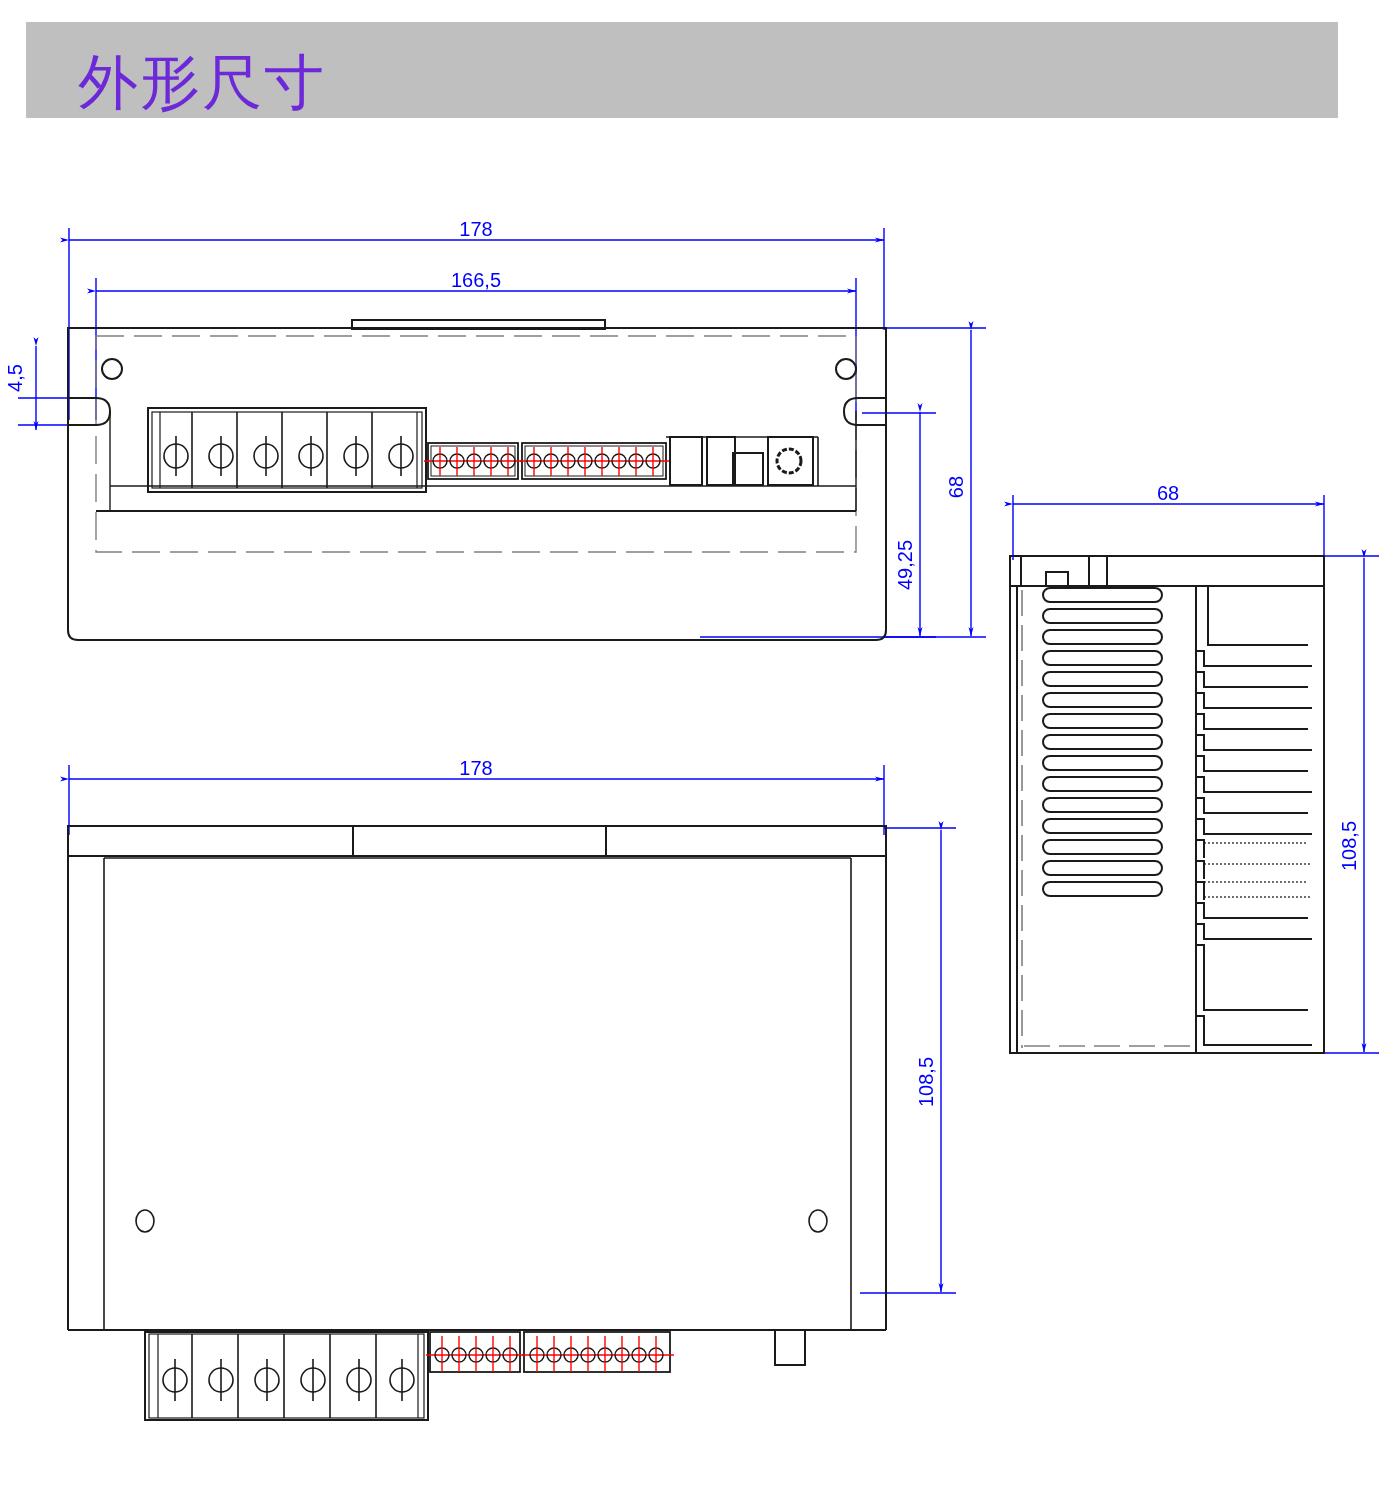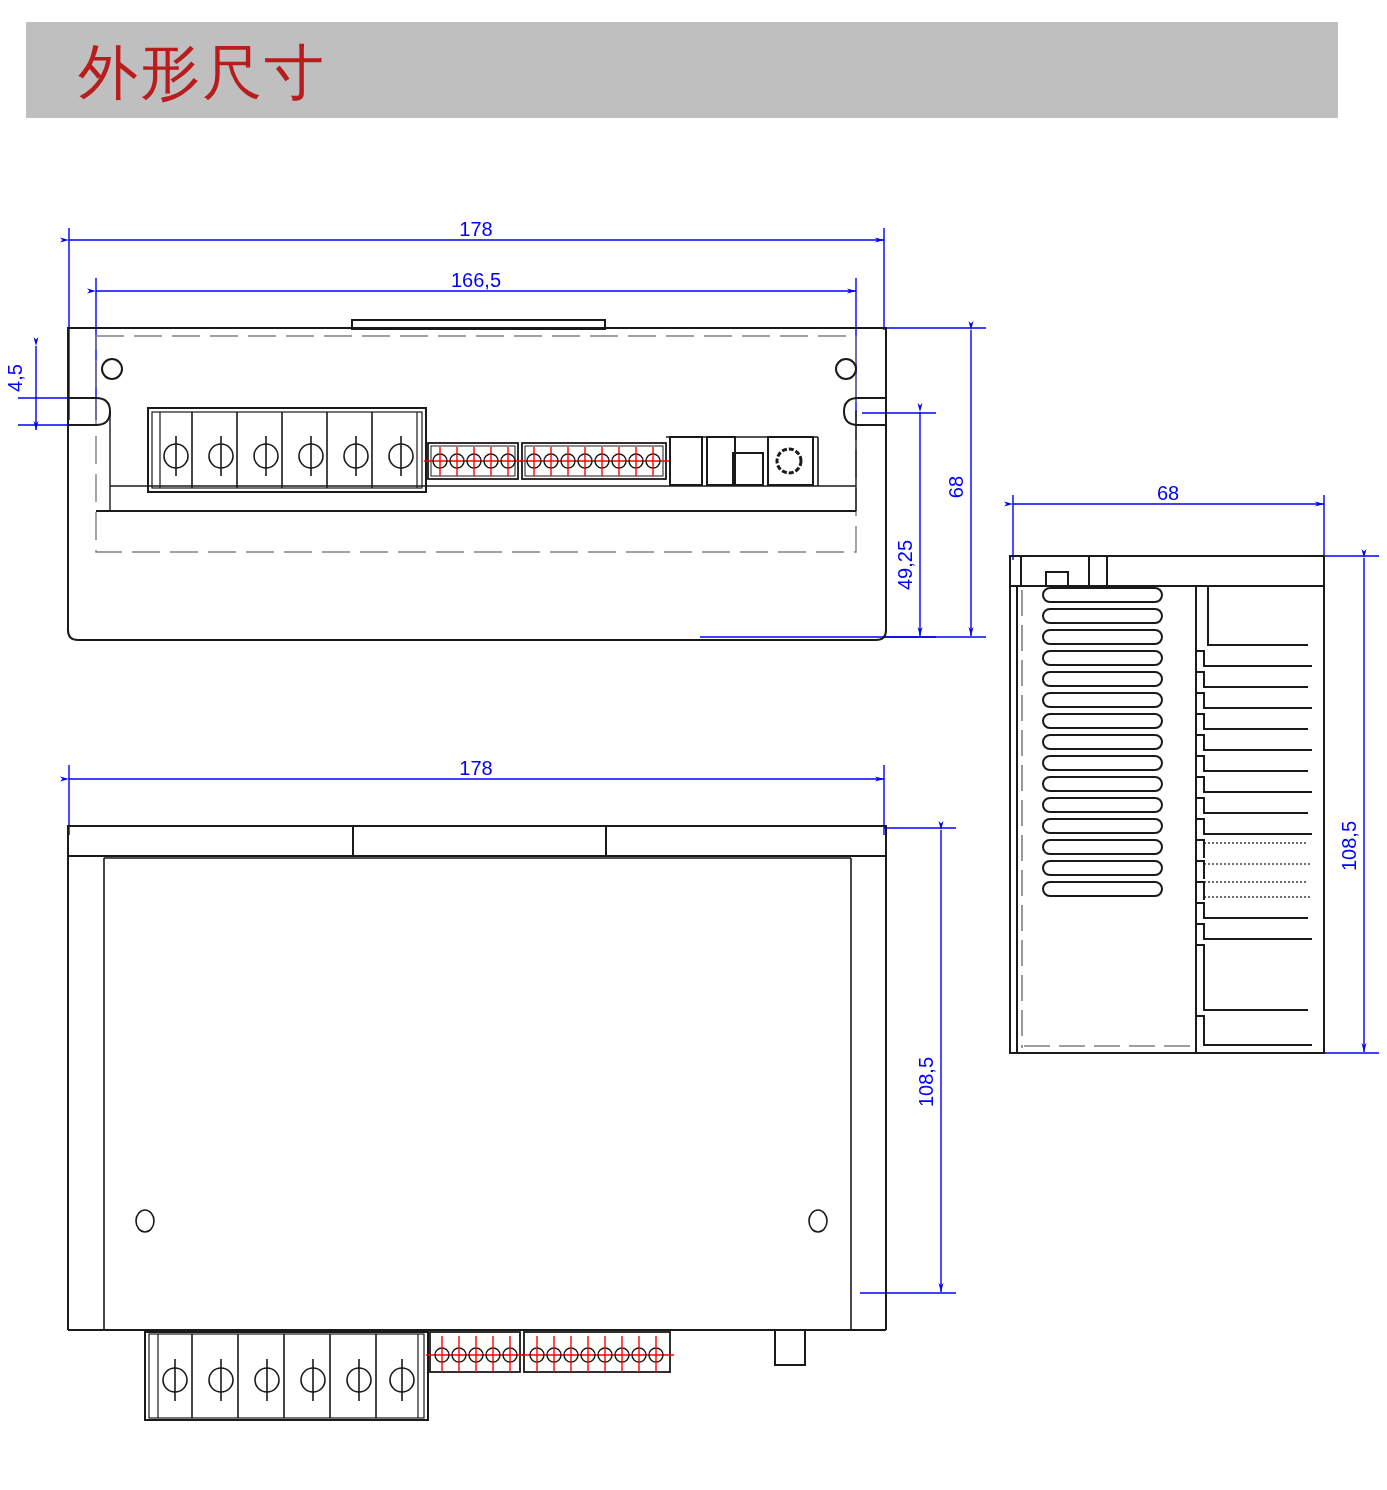--- a/index.html
+++ b/index.html
@@ -11,23 +11,23 @@
   }
   #page{position:relative;width:1387px;height:1490px;background:#fff;}
 
   
   .banner{
     position:absolute;left:26px;top:22px;
     width:1312px;height:96px;
     background:#bfbfbf;
   }
   .banner-title{
-    position:absolute;left:52px;top:16px;
+    position:absolute;left:52px;top:26px;
     font-family:"DejaVu Serif","Liberation Serif",serif;
-    font-size:60px;line-height:68px;color:#b91c1c;
+    font-size:60px;line-height:68px;color:#6d28d9;
     letter-spacing:2px;white-space:nowrap;
   }
 
   
   #drawing{position:absolute;left:0;top:0;width:1387px;height:1490px;}
 </style>
 </head>
 <body>
 
 <div id="page">

